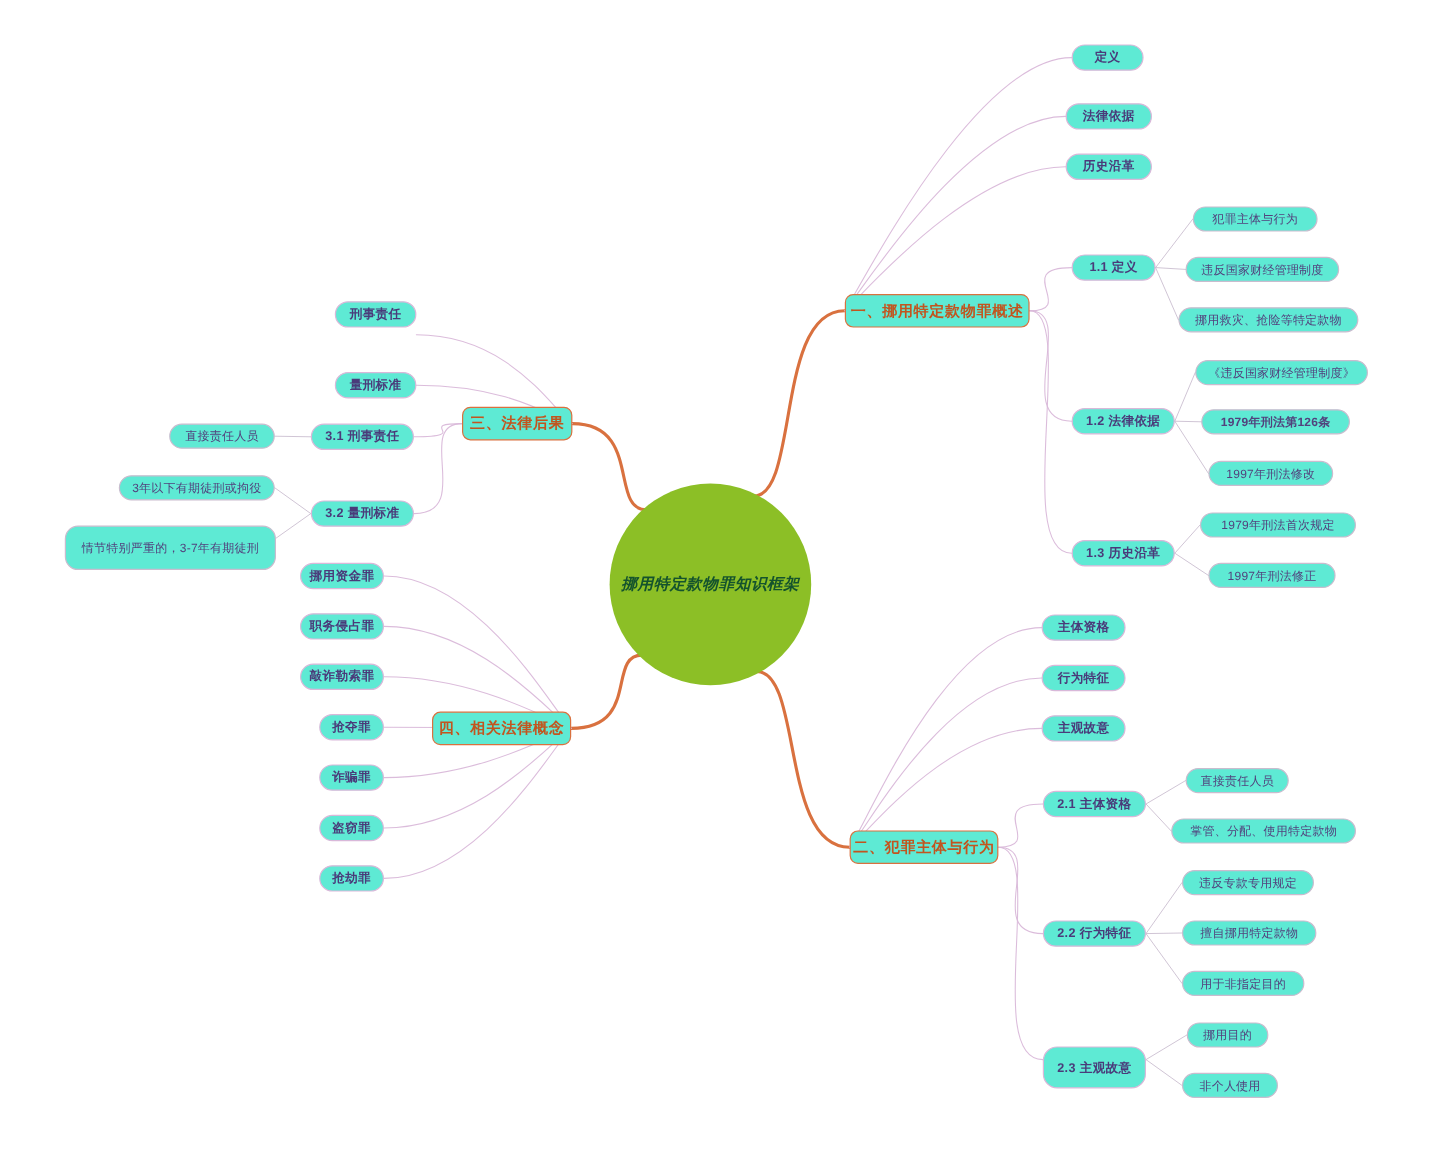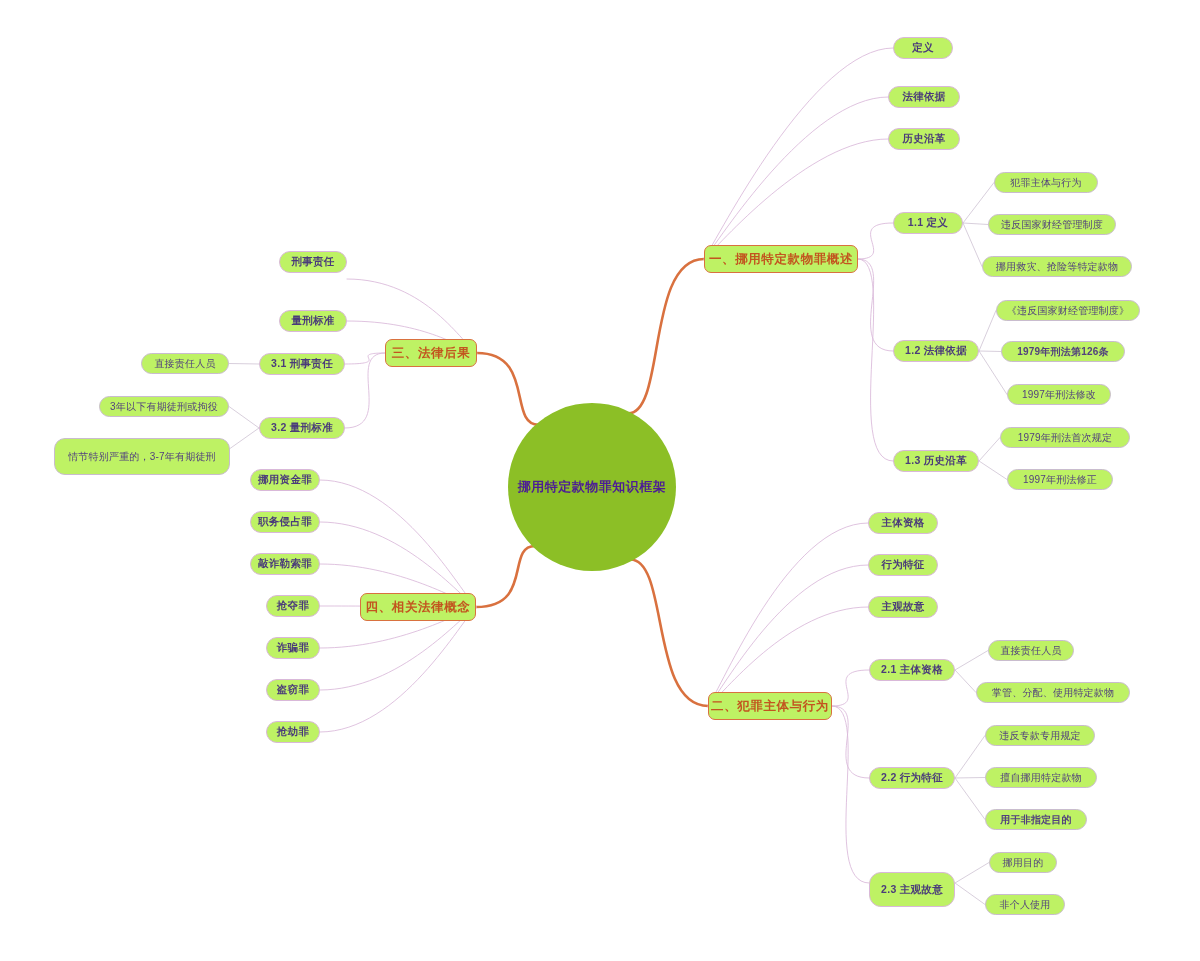--- a/index.html
+++ b/index.html
@@ -36,21 +36,21 @@
     letter-spacing: 0.5px;
     z-index: 5;
   }
   
   .node {
     position: absolute;
     display: flex;
     align-items: center;
     justify-content: center;
     white-space: nowrap;
-    background: #bef264;
+    background: #5eead4;
     z-index: 4;
   }
   .node-main {
     border: 1.6px solid #d9713f;
     border-radius: 7px;
     color: #c2551f;
     font-size: 12.5px;
     font-weight: 600;
     letter-spacing: 0.6px;
     height: 26px;
@@ -121,21 +121,21 @@
       <path d="M 535.0081880585071 545.9570468360272 C 505.50409402925357 545.9570468360272, 534 607, 476 607" fill="none" stroke="#d9713f" stroke-width="2.6" stroke-linecap="round"></path>
       <path d="M 476 607 C 462 594.3, 400 480, 320 480" fill="none" stroke="#d9b8d9" stroke-width="0.9" stroke-linecap="round" opacity="0.95"></path>
       <path d="M 476 607 C 462 598.5, 400 522, 320 522" fill="none" stroke="#d9b8d9" stroke-width="0.9" stroke-linecap="round" opacity="0.95"></path>
       <path d="M 476 607 C 462 602.7, 400 564, 320 564" fill="none" stroke="#d9b8d9" stroke-width="0.9" stroke-linecap="round" opacity="0.95"></path>
       <path d="M 476 607 C 462 606.9, 400 606, 320 606" fill="none" stroke="#d9b8d9" stroke-width="0.9" stroke-linecap="round" opacity="0.95"></path>
       <path d="M 476 607 C 462 611.1, 400 648, 320 648" fill="none" stroke="#d9b8d9" stroke-width="0.9" stroke-linecap="round" opacity="0.95"></path>
       <path d="M 476 607 C 462 615.3, 400 690, 320 690" fill="none" stroke="#d9b8d9" stroke-width="0.9" stroke-linecap="round" opacity="0.95"></path>
       <path d="M 476 607 C 462 619.5, 400 732, 320 732" fill="none" stroke="#d9b8d9" stroke-width="0.9" stroke-linecap="round" opacity="0.95"></path>
     </svg>
   <div id="nodes">
-      <div class="root-node" style="left: 508px; top: 403px; width: 168px; height: 168px; background: rgb(140, 191, 38); color: #4c1d95;">
+      <div class="root-node" style="left: 508px; top: 403px; width: 168px; height: 168px; background: rgb(140, 191, 38); color: #14532d; font-style: italic;">
         <span>挪用特定款物罪知识框架</span>
       </div>
       <div class="node node-main" style="left: 704px; top: 245px; width: 154px; height: 28px;">
         <span>一、挪用特定款物罪概述</span>
       </div>
       <div class="node node-sub" style="left: 893px; top: 37px; width: 60px; height: 22px;">
         <span>定义</span>
       </div>
       <div class="node node-sub" style="left: 888px; top: 86px; width: 72px; height: 22px;">
         <span>法律依据</span>
@@ -199,21 +199,21 @@
       </div>
       <div class="node node-sub" style="left: 869px; top: 767px; width: 86px; height: 22px;">
         <span>2.2 行为特征</span>
       </div>
       <div class="node node-leaf" style="left: 985px; top: 725px; width: 110px; height: 21px;">
         <span>违反专款专用规定</span>
       </div>
       <div class="node node-leaf" style="left: 985px; top: 767px; width: 112px; height: 21px;">
         <span>擅自挪用特定款物</span>
       </div>
-      <div class="node node-leaf" style="left: 985px; top: 809px; width: 102px; height: 21px; font-weight: bold;">
+      <div class="node node-leaf" style="left: 985px; top: 809px; width: 102px; height: 21px;">
         <span>用于非指定目的</span>
       </div>
       <div class="node node-sub" style="left: 869px; top: 872px; width: 86px; height: 35px;">
         <span>2.3 主观故意</span>
       </div>
       <div class="node node-leaf" style="left: 989px; top: 852px; width: 68px; height: 21px;">
         <span>挪用目的</span>
       </div>
       <div class="node node-leaf" style="left: 985px; top: 894px; width: 80px; height: 21px;">
         <span>非个人使用</span>

